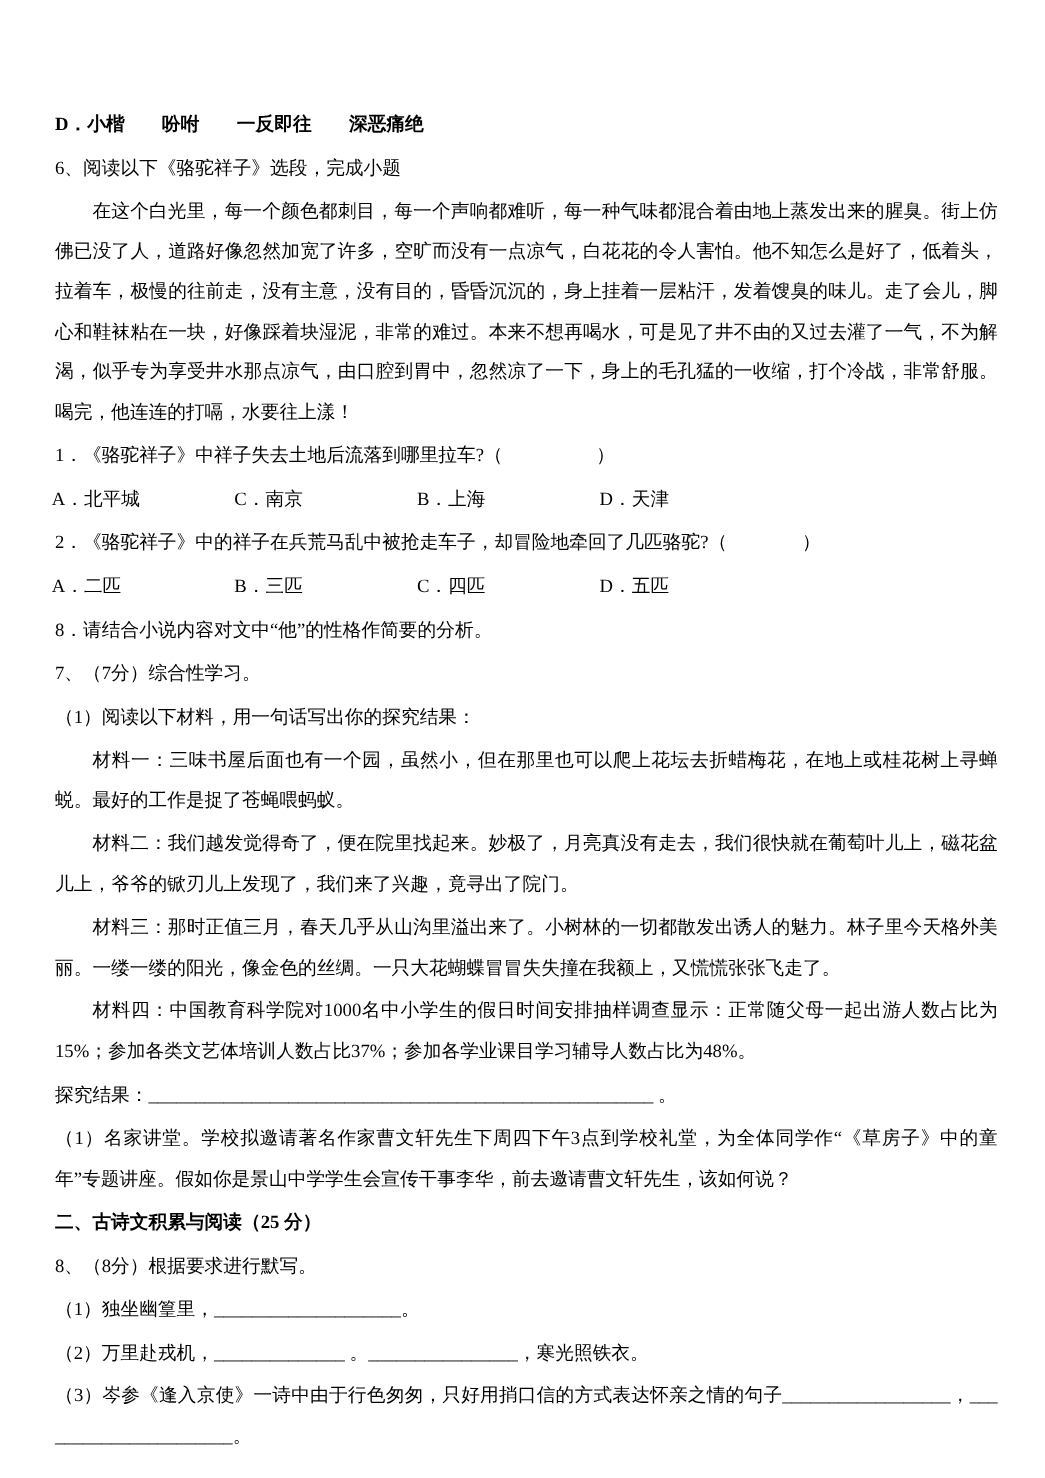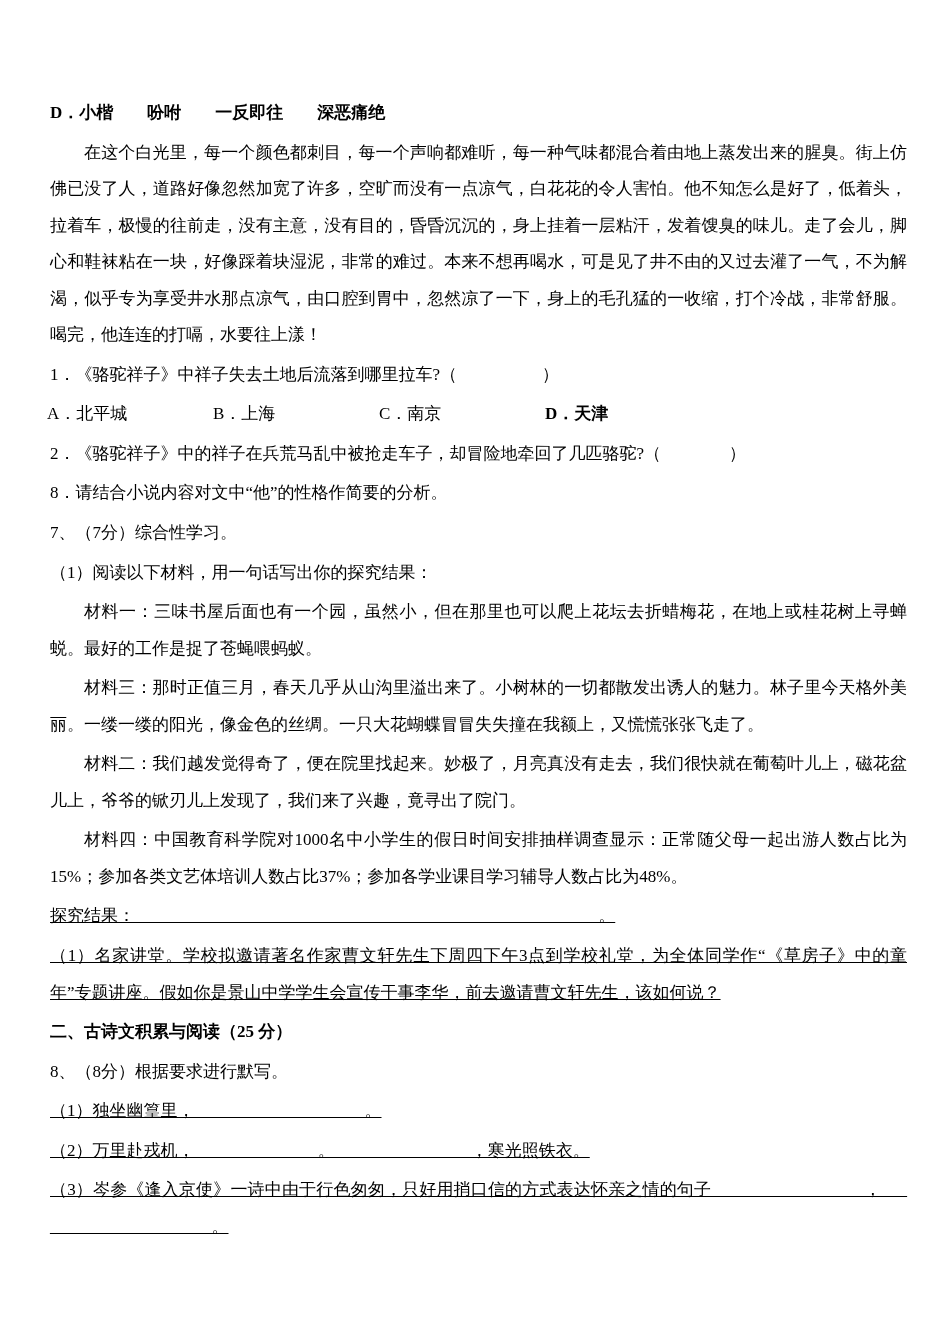--- a/index.html
+++ b/index.html
@@ -14,62 +14,69 @@
       min-height: 1344px;
       background: #ffffff;
       padding: 92px 40px 50px 47px;
       font-size: 17px;
       line-height: 2.15;
       text-align: justify;
     }
     .para { margin: 3px; }
     .bold { font-weight: bold; }
     .indent { text-indent: 2em; }
-    .blanks { word-break: break-all; text-decoration: underline; }
+    .blanks { word-break: break-all; }
     .options-row { display: flex; }
     .options-row .opt {
       display: inline-block;
       width: 166px;
       flex: 0 0 auto;
     }
-    .options-row .opt.last { width: auto; font-weight: bold; }
+    .options-row .opt.last { width: auto; }
   </style>
 </head>
 <body>
 
 <div class="page">
 
   <p class="para bold">D．小楷　　吩咐　　一反即往　　深恶痛绝</p>
 
+  <p class="para">6、阅读以下《骆驼祥子》选段，完成小题</p>
 
   <p class="para indent">在这个白光里，每一个颜色都刺目，每一个声响都难听，每一种气味都混合着由地上蒸发出来的腥臭。街上仿佛已没了人，道路好像忽然加宽了许多，空旷而没有一点凉气，白花花的令人害怕。他不知怎么是好了，低着头，拉着车，极慢的往前走，没有主意，没有目的，昏昏沉沉的，身上挂着一层粘汗，发着馊臭的味儿。走了会儿，脚心和鞋袜粘在一块，好像踩着块湿泥，非常的难过。本来不想再喝水，可是见了井不由的又过去灌了一气，不为解渴，似乎专为享受井水那点凉气，由口腔到胃中，忽然凉了一下，身上的毛孔猛的一收缩，打个冷战，非常舒服。喝完，他连连的打嗝，水要往上漾！</p>
 
   <p class="para">1．《骆驼祥子》中祥子失去土地后流落到哪里拉车?（　　　　　）</p>
 
   <div class="options-row">
     <span class="opt">A．北平城</span>
+    <span class="opt">C．南京</span>
     <span class="opt">B．上海</span>
-    <span class="opt">C．南京</span>
     <span class="opt last">D．天津</span>
   </div>
 
   <p class="para">2．《骆驼祥子》中的祥子在兵荒马乱中被抢走车子，却冒险地牵回了几匹骆驼?（　　　　）</p>
 
+  <div class="options-row">
+    <span class="opt">A．二匹</span>
+    <span class="opt">B．三匹</span>
+    <span class="opt">C．四匹</span>
+    <span class="opt last">D．五匹</span>
+  </div>
 
   <p class="para">8．请结合小说内容对文中“他”的性格作简要的分析。</p>
 
   <p class="para">7、（7分）综合性学习。</p>
 
   <p class="para">（1）阅读以下材料，用一句话写出你的探究结果：</p>
 
   <p class="para indent">材料一：三味书屋后面也有一个园，虽然小，但在那里也可以爬上花坛去折蜡梅花，在地上或桂花树上寻蝉蜕。最好的工作是捉了苍蝇喂蚂蚁。</p>
 
+  <p class="para indent">材料二：我们越发觉得奇了，便在院里找起来。妙极了，月亮真没有走去，我们很快就在葡萄叶儿上，磁花盆儿上，爷爷的锨刃儿上发现了，我们来了兴趣，竟寻出了院门。</p>
+
   <p class="para indent">材料三：那时正值三月，春天几乎从山沟里溢出来了。小树林的一切都散发出诱人的魅力。林子里今天格外美丽。一缕一缕的阳光，像金色的丝绸。一只大花蝴蝶冒冒失失撞在我额上，又慌慌张张飞走了。</p>
-
-  <p class="para indent">材料二：我们越发觉得奇了，便在院里找起来。妙极了，月亮真没有走去，我们很快就在葡萄叶儿上，磁花盆儿上，爷爷的锨刃儿上发现了，我们来了兴趣，竟寻出了院门。</p>
 
   <p class="para indent">材料四：中国教育科学院对1000名中小学生的假日时间安排抽样调查显示：正常随父母一起出游人数占比为15%；参加各类文艺体培训人数占比37%；参加各学业课目学习辅导人数占比为48%。</p>
 
   <p class="para blanks">探究结果：______________________________________________________ 。</p>
 
   <p class="para blanks">（1）名家讲堂。学校拟邀请著名作家曹文轩先生下周四下午3点到学校礼堂，为全体同学作“《草房子》中的童年”专题讲座。假如你是景山中学学生会宣传干事李华，前去邀请曹文轩先生，该如何说？</p>
 
 
   <p class="para bold">二、古诗文积累与阅读（25 分）</p>
 

